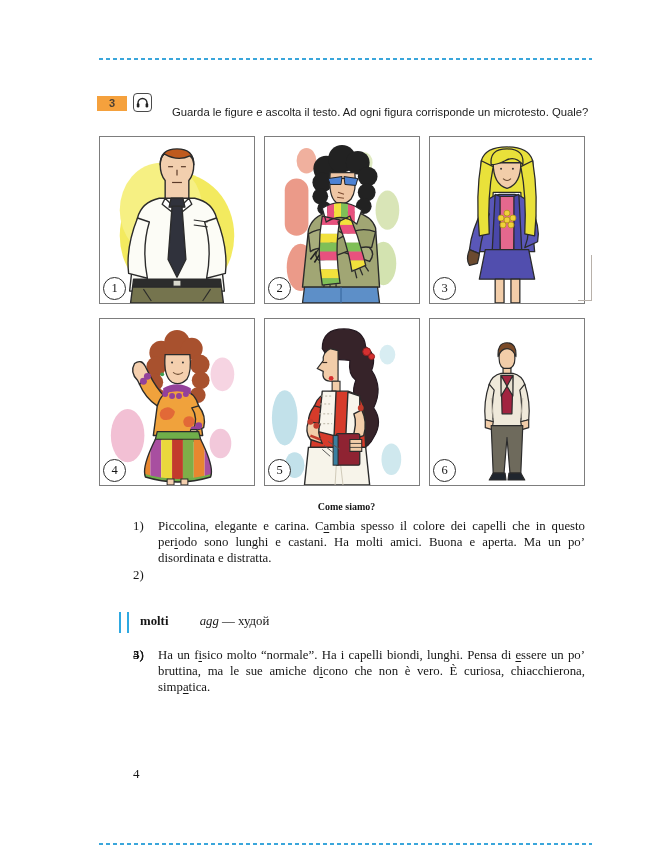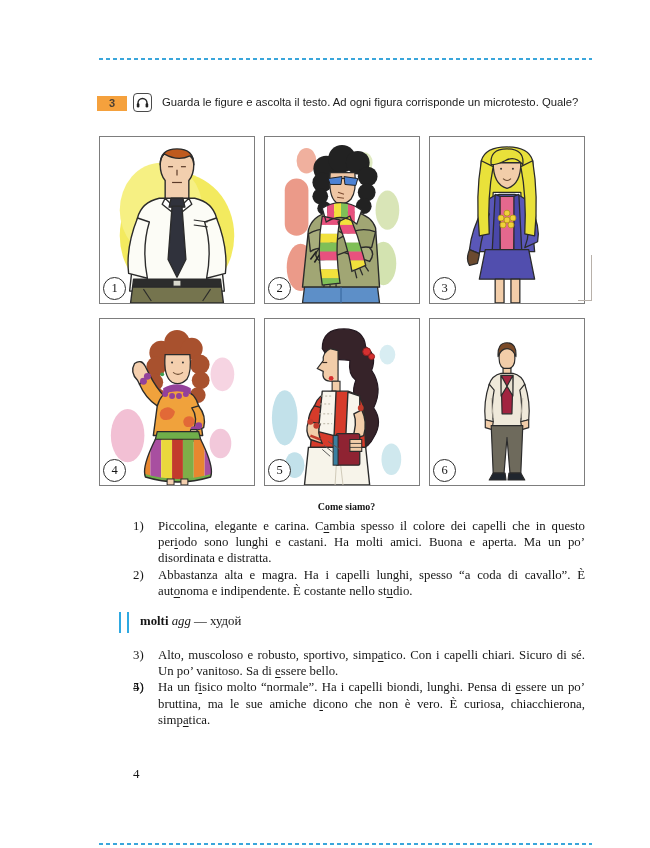--- a/index.html
+++ b/index.html
@@ -11,21 +11,21 @@
   .rule{position:absolute;left:99px;width:493px;height:2px;
         background-image:repeating-linear-gradient(90deg,#3AA6DB 0 4px,transparent 4px 7px);}
   .rule.top{top:58px;}
   .rule.bottom{top:843px;}
   
   .badge{position:absolute;left:97px;top:96px;width:30px;height:15px;background:#F5A13D;
          color:#4a3f33;font-family:"Liberation Sans",sans-serif;font-weight:bold;font-size:11px;
          text-align:center;line-height:15px;}
   .audio{position:absolute;left:133px;top:93px;width:19px;height:19px;border:1.6px solid #4a4a4a;
          border-radius:4px;box-sizing:border-box;background:#fff;display:flex;align-items:center;justify-content:center;}
-  .instruction{position:absolute;left:82px;top:95px;width:511px;margin:0;
+  .instruction{position:absolute;left:82px;top:95px;width:511px;margin:10px;
          font-family:"Liberation Sans",sans-serif;font-size:11.3px;line-height:15.5px;
          text-align:justify;text-indent:80px;color:#1c1c1c;}
   
   .figures{position:absolute;left:99px;top:136px;width:486px;display:flex;flex-wrap:wrap;gap:14px 9px;}
   .figbox{position:relative;width:156px;height:168px;border:1px solid #7d7d7d;background:#fff;
           box-sizing:border-box;overflow:hidden;}
   .figbox svg{position:absolute;left:0;top:0;}
   .fignum{position:absolute;left:3px;bottom:3px;width:21px;height:21px;border:1.2px solid #2e2e2e;
           border-radius:50%;background:#fff;font-size:12.5px;line-height:20px;text-align:center;}
   .corner{position:absolute;left:578px;top:255px;width:13px;height:45px;
@@ -36,21 +36,21 @@
   .list{position:absolute;left:133px;width:452px;font-size:12.8px;line-height:16.2px;text-align:justify;}
   .list.a{top:518px;}
   .list.b{top:647px;}
   .item{position:relative;padding-left:25px;}
   .inum{position:absolute;left:0;top:0;}
   .stress{text-decoration:underline;text-underline-offset:2px;}
   .vbars{position:absolute;left:119px;top:612px;width:6px;height:21px;
          border-left:2px solid #2FA9E1;border-right:2px solid #2FA9E1;}
   .vocab{position:absolute;left:140px;top:614px;font-size:12.8px;}
   .vocab b{font-weight:bold;}
-  .vocab i{}
+  .vocab i{margin-left:28px;}
   .pagenum{position:absolute;left:133px;top:766px;font-size:13px;}
 </style>
 </head>
 <body>
 
 <div class="page">
 
   <div class="rule top"></div>
 
   <span class="badge">3</span>
@@ -343,36 +343,34 @@
 
   <h3 class="title">Come siamo?</h3>
 
   <div class="list a">
     <div class="item">
       <span class="inum">1)</span>
       <span>Piccolina, elegante e carina. C<span class="stress">a</span>mbia spesso il colore dei capelli che in questo per<span class="stress">i</span>odo sono lunghi e castani. Ha molti amici. Buona e aperta. Ma un po’ disordinata e distratta.</span>
     </div>
     <div class="item">
       <span class="inum">2)</span>
-      <span>Abbastanza alta e magra. Ha i capelli lunghi, spesso “a coda di cavallo”. È aut<span class="stress">o</span>noma e indipendente. È costante nello st<span class="stress">u</span>dio.</span>
     </div>
   </div>
 
   <span class="vbars"></span>
   <div class="vocab">
     <b>molti</b>
     <i>agg</i>
     <span>—</span>
     <span>худой</span>
   </div>
 
   <div class="list b">
     <div class="item">
       <span class="inum">3)</span>
-      <span>Alto, muscoloso e robusto, sportivo, simp<span class="stress">a</span>tico. Con i capelli chiari. Sicuro di sé. Un po’ vanitoso. Sa di <span class="stress">e</span>ssere bello.</span>
     </div>
     <div class="item">
       <span class="inum">4)</span>
     </div>
     <div class="item">
       <span class="inum">5)</span>
       <span>Ha un f<span class="stress">i</span>sico molto “normale”. Ha i capelli biondi, lunghi. Pensa di <span class="stress">e</span>ssere un po’ bruttina, ma le sue amiche d<span class="stress">i</span>cono che non è vero. È curiosa, chiacchierona, simp<span class="stress">a</span>tica.</span>
     </div>
   </div>
 

